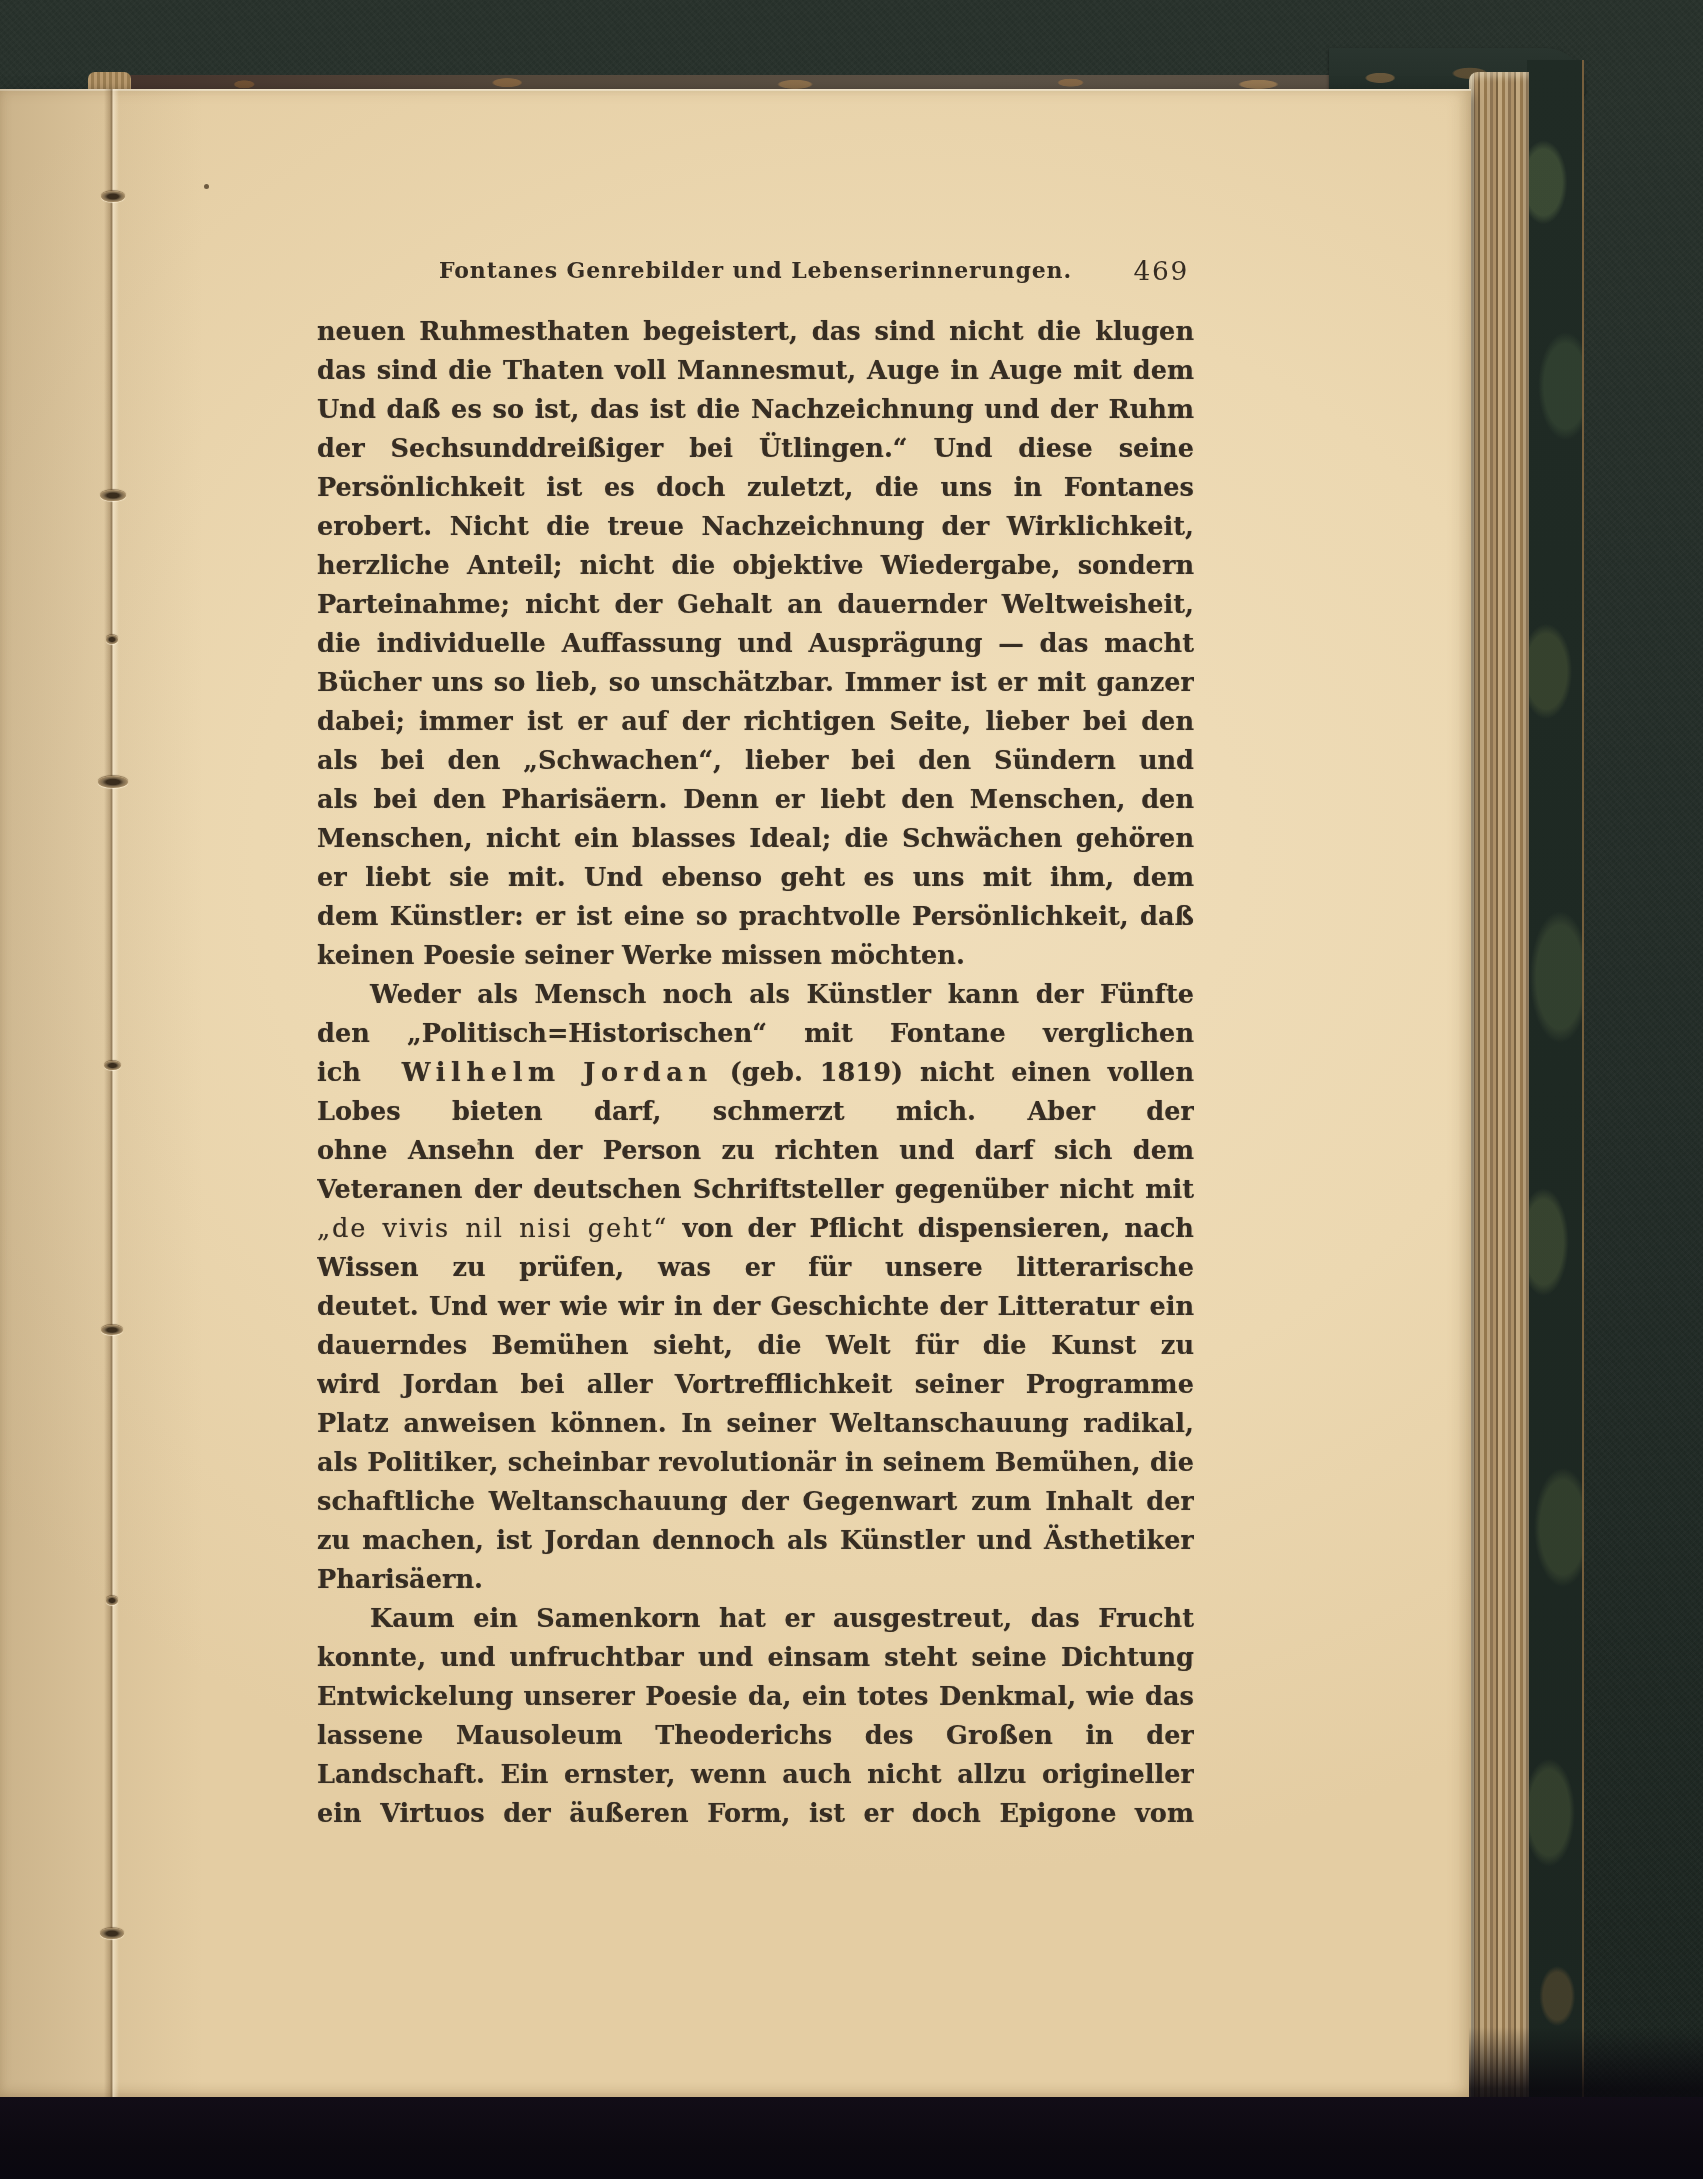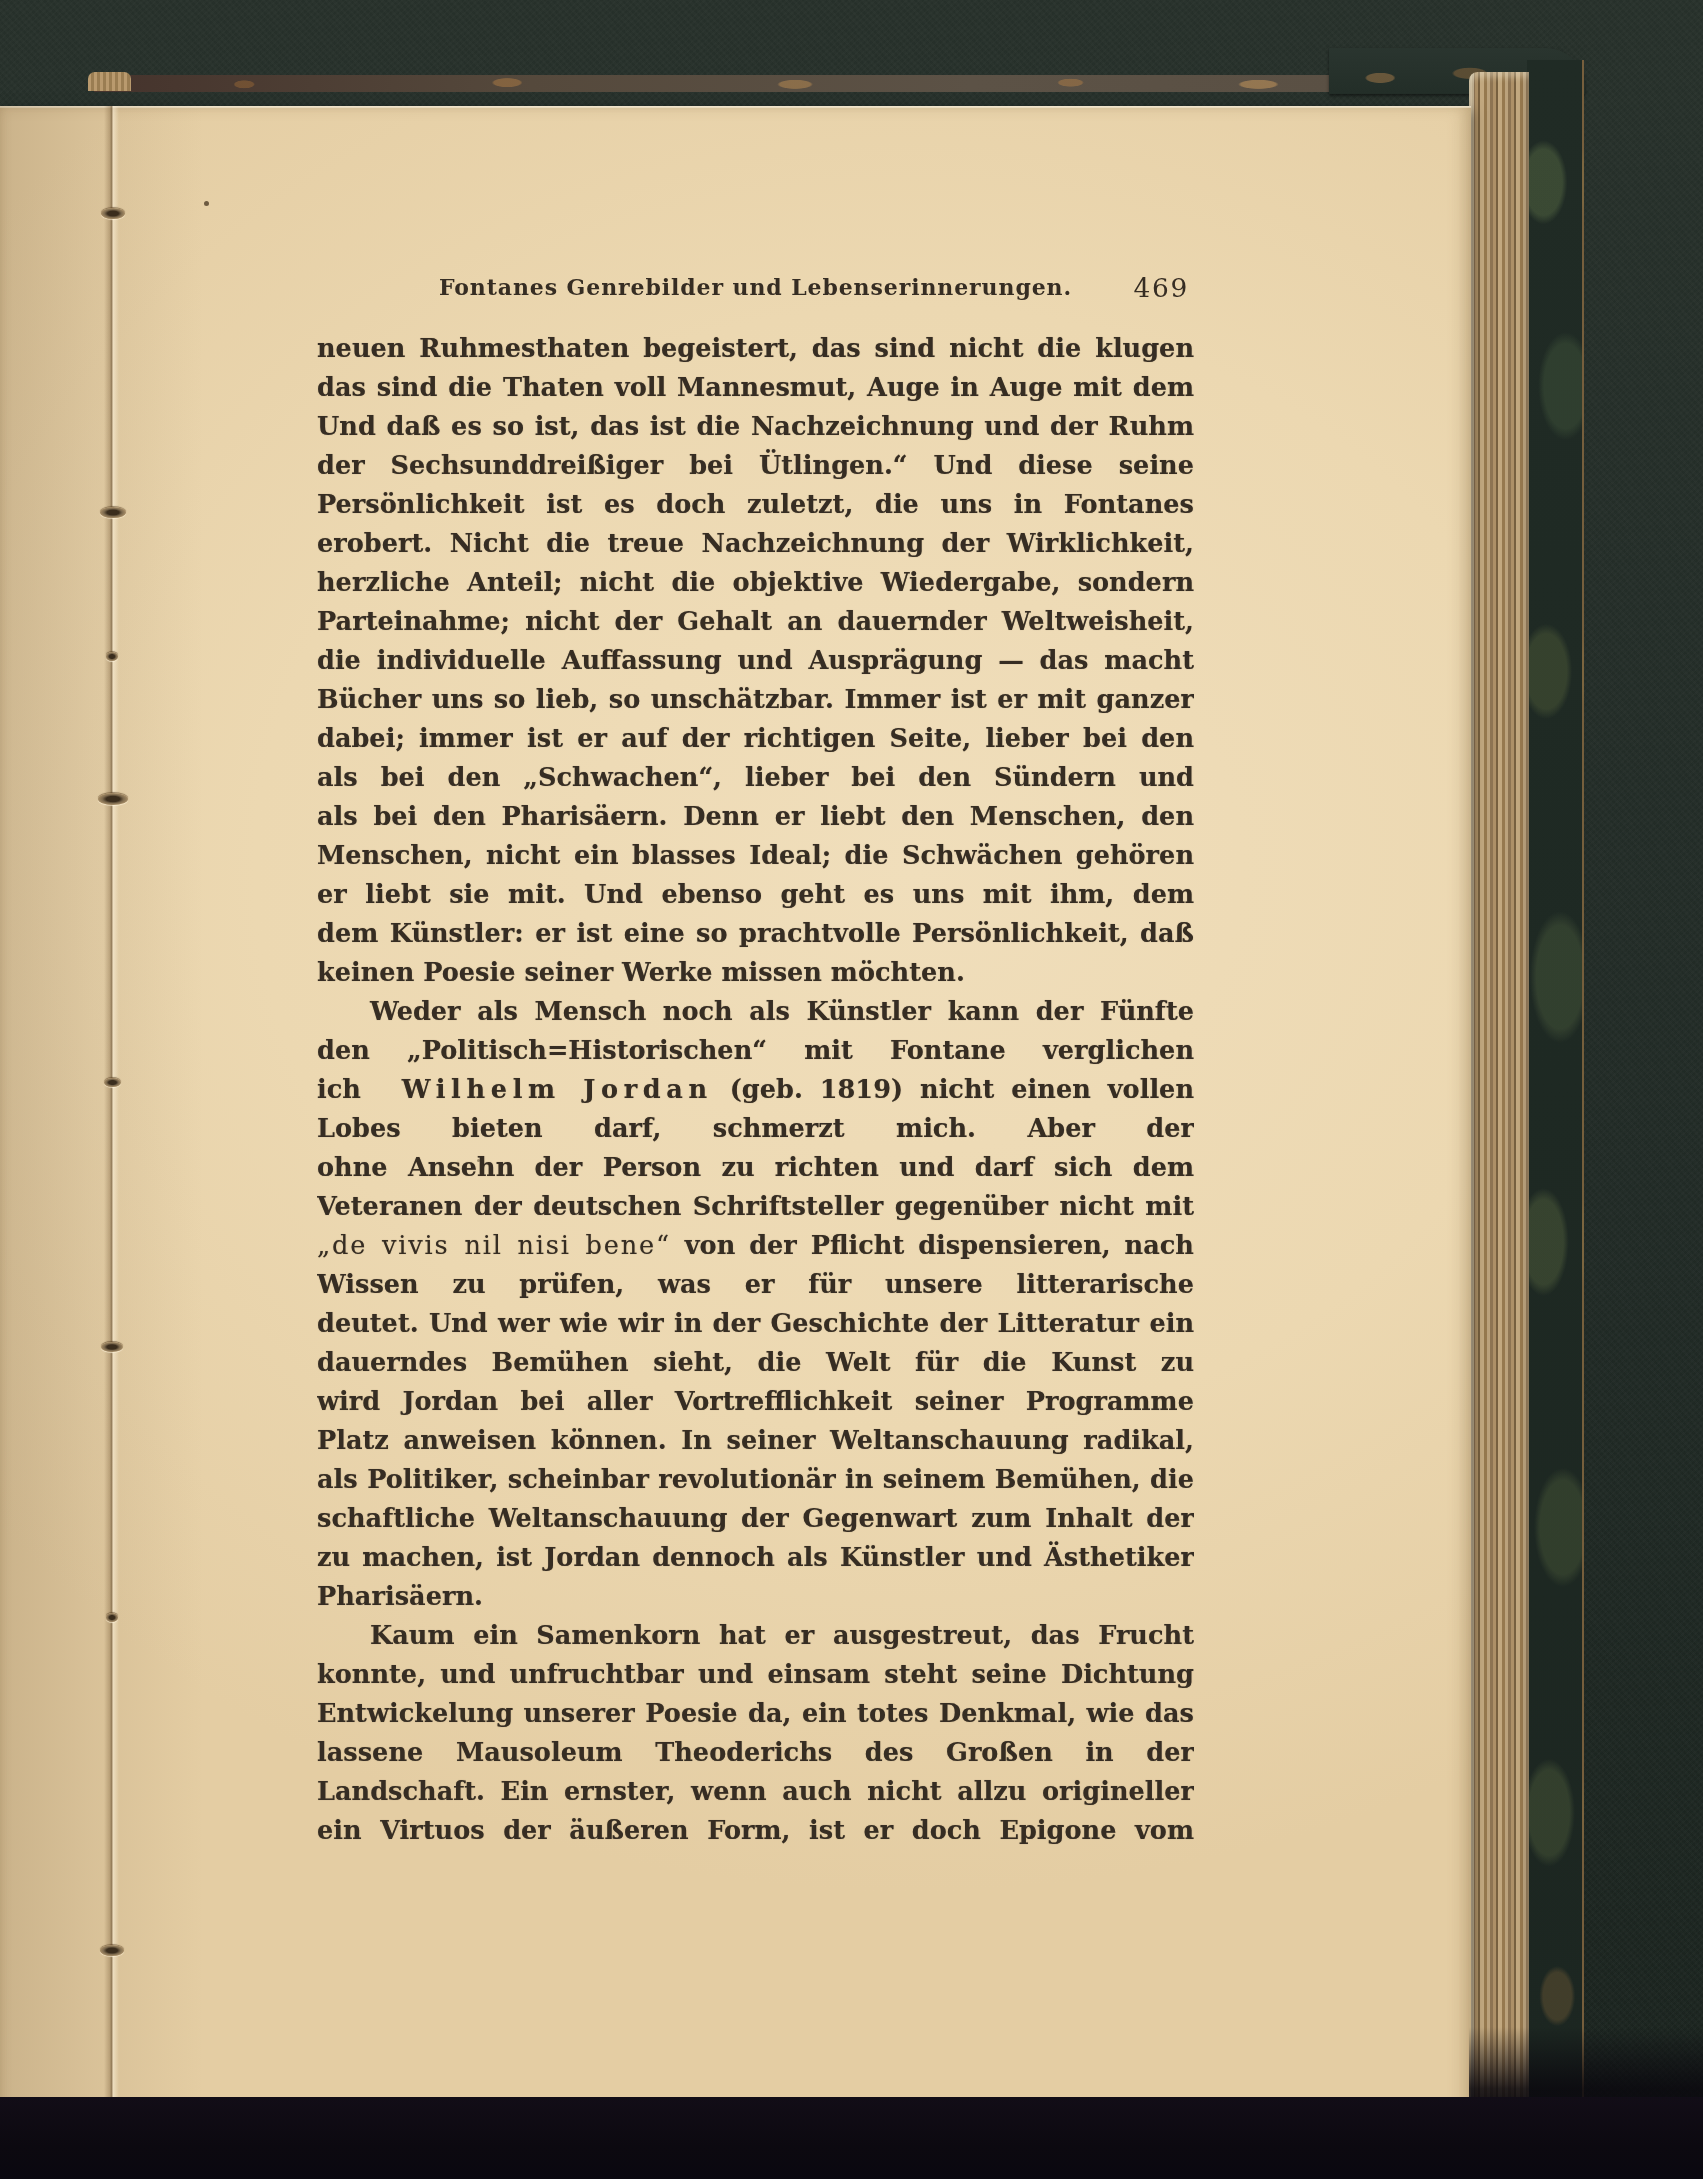--- a/index.html
+++ b/index.html
@@ -62,21 +62,21 @@
       repeating-linear-gradient(90deg,
         #bba27c 0 3.4px, #8d7452 3.4px 6px, #ad9067 6px 9.4px,
         #77603f 9.4px 11px, #c2a87f 11px 15.3px, #96794f 15.3px 18px),
       linear-gradient(90deg, rgba(0,0,0,0) 55%, rgba(0,0,0,.35) 100%);
     background-blend-mode:normal,normal,multiply;
     box-shadow:inset 0 5.1px 6.8px rgba(255,248,225,.35), inset 0 -6.8px 8.5px rgba(0,0,0,.35);
   }
 
   
   .page{
-    position:absolute;left:0px;top:106px;width:1471px;height:2010px;
+    position:absolute;left:0px;top:89px;width:1471px;height:2010px;
     background:
       radial-gradient(1193px 1022px at 62% 38%, #f0debb 0%, #ecd8b1 55%, #e4cda3 100%);
     box-shadow:
       inset 0 1.7px 0 rgba(255,250,235,.6),
       inset 0 -5.1px 12px rgba(120,90,50,.25),
       inset -8.5px 0 15.3px rgba(120,90,50,.22),
       0 5.1px 12px rgba(0,0,0,.55);
   }
   
   .gutter-shade{
@@ -187,21 +187,21 @@
           <div class="line">dem Künstler: er ist eine so prachtvolle Persönlichkeit, daß wir</div>
           <div class="line last">keinen Poesie seiner Werke missen möchten.</div>
         </div>
         <div>
           <div class="line indent">Weder als Mensch noch als Künstler kann der Fünfte unter</div>
           <div class="line">den „Politisch=Historischen“ mit Fontane verglichen werden. Daß</div>
           <div class="line"><span>ich </span><span class="sperr">Wilhelm Jordan</span><span> (geb. 1819) nicht einen vollen Kranz des</span></div>
           <div class="line">Lobes bieten darf, schmerzt mich. Aber der Litterarhistoriker hat</div>
           <div class="line">ohne Ansehn der Person zu richten und darf sich dem berühmten</div>
           <div class="line">Veteranen der deutschen Schriftsteller gegenüber nicht mit einem</div>
-          <div class="line"><span class="antiqua">„de vivis nil nisi bene“</span><span> von der Pflicht dispensieren, nach bestem</span></div>
+          <div class="line"><span class="antiqua">„de vivis nil nisi geht“</span><span> von der Pflicht dispensieren, nach bestem</span></div>
           <div class="line">Wissen zu prüfen, was er für unsere litterarische Entwickelung be=</div>
           <div class="line">deutet. Und wer wie wir in der Geschichte der Litteratur ein fort=</div>
           <div class="line">dauerndes Bemühen sieht, die Welt für die Kunst zu erobern, der</div>
           <div class="line">wird Jordan bei aller Vortrefflichkeit seiner Programme keinen hohen</div>
           <div class="line">Platz anweisen können. In seiner Weltanschauung radikal, liberal</div>
           <div class="line">als Politiker, scheinbar revolutionär in seinem Bemühen, die wissen=</div>
           <div class="line">schaftliche Weltanschauung der Gegenwart zum Inhalt der Dichtung</div>
           <div class="line">zu machen, ist Jordan dennoch als Künstler und Ästhetiker lediglich</div>
           <div class="line last">Pharisäern.</div>
         </div>

